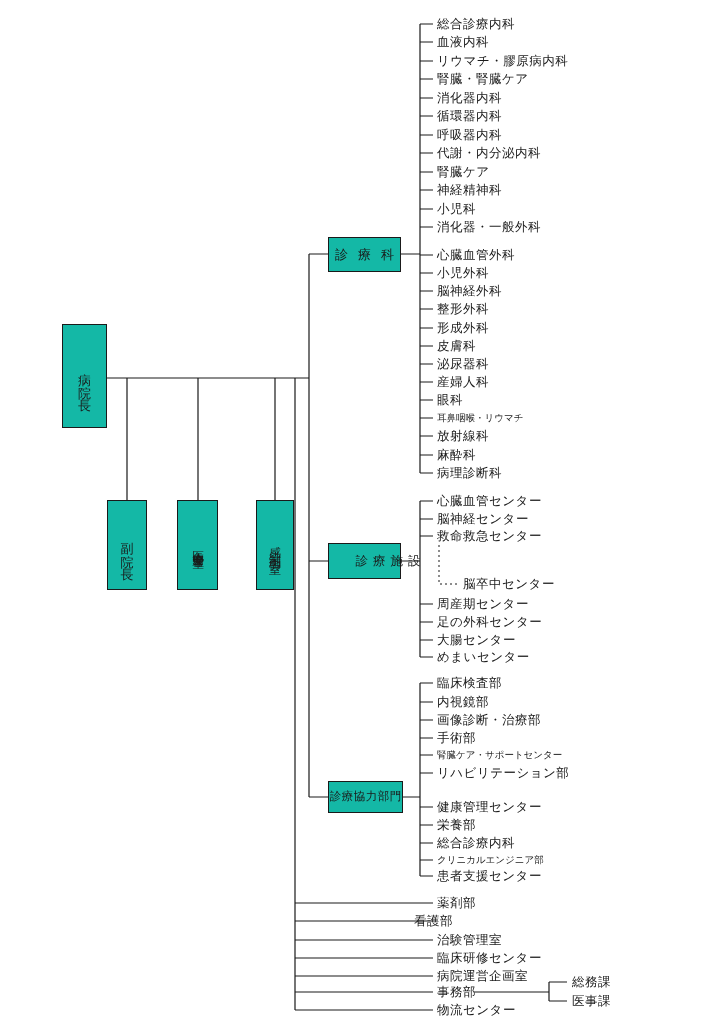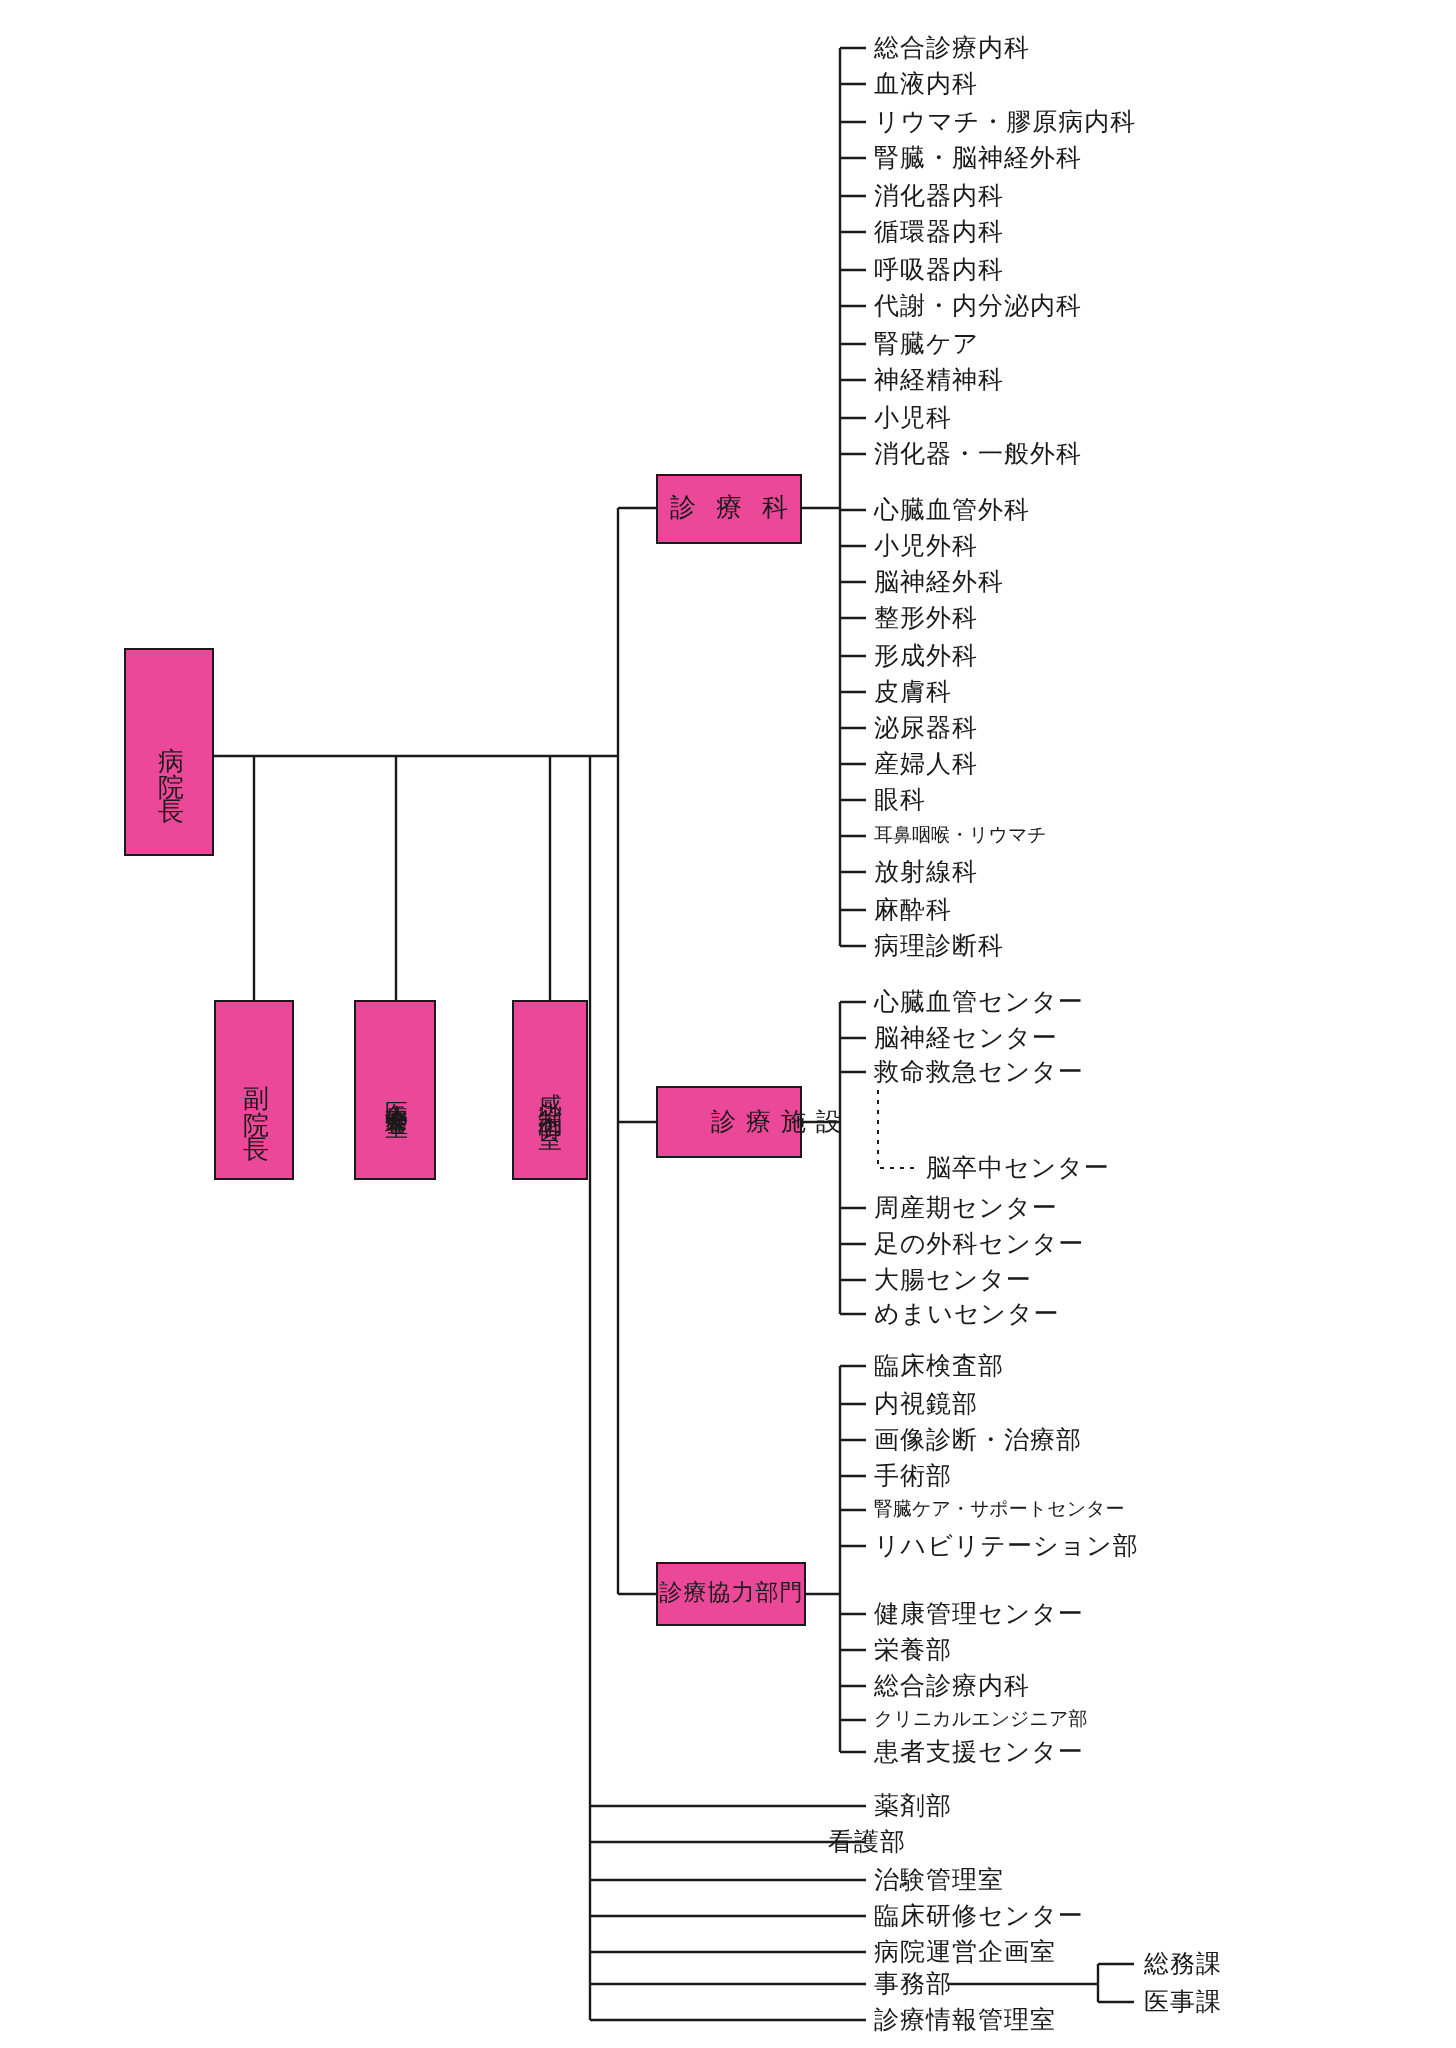--- a/index.html
+++ b/index.html
@@ -9,21 +9,21 @@
     color:#1a1a1a; overflow:hidden;
   }
   svg.lines { position:absolute; left:0; top:0; width:728px; height:1024px; }
   .lbl {
     position:absolute; transform:translateY(-50%);
     font-size:12.5px; line-height:1; white-space:nowrap; color:#1a1a1a;
     letter-spacing:0.5px;
   }
   .lbl.small { font-size:9.5px; letter-spacing:0; }
   .box {
-    position:absolute; border:1.5px solid #1a1a1a; background:#ec4899;
+    position:absolute; border:1.5px solid #1a1a1a; background:#14b8a6;
     display:flex; align-items:center; justify-content:center; box-sizing:border-box;
   }
   .box.h span { font-size:13px; line-height:1; white-space:nowrap; }
   .box.h.sp3 span { letter-spacing:10px; margin-right:-10px; }
   .box.h.sp4 span { letter-spacing:5px; margin-right:-5px; font-size:12.5px;margin-left:47px; }
   .box.h.sp6 span { letter-spacing:0.5px; margin-right:-0.5px; font-size:11.5px; }
   .box.v span {
     writing-mode:vertical-rl; text-orientation:upright;
     font-size:13px; line-height:1;
   }
@@ -69,21 +69,21 @@
   <div class="box h sp4" style="left:328px;top:543px;width:73px;height:36px">
     <span>診療施設</span>
   </div>
   <div class="box h sp6" style="left:328px;top:781px;width:75px;height:32px">
     <span>診療協力部門</span>
   </div>
 
   <div class="lbl" style="left:437px;top:24px">総合診療内科</div>
   <div class="lbl" style="left:437px;top:42px">血液内科</div>
   <div class="lbl" style="left:437px;top:61px">リウマチ・膠原病内科</div>
-  <div class="lbl" style="left:437px;top:79px">腎臓・脳神経外科</div>
+  <div class="lbl" style="left:437px;top:79px">腎臓・腎臓ケア</div>
   <div class="lbl" style="left:437px;top:98px">消化器内科</div>
   <div class="lbl" style="left:437px;top:116px">循環器内科</div>
   <div class="lbl" style="left:437px;top:135px">呼吸器内科</div>
   <div class="lbl" style="left:437px;top:153px">代謝・内分泌内科</div>
   <div class="lbl" style="left:437px;top:172px">腎臓ケア</div>
   <div class="lbl" style="left:437px;top:190px">神経精神科</div>
   <div class="lbl" style="left:437px;top:209px">小児科</div>
   <div class="lbl" style="left:437px;top:227px">消化器・一般外科</div>
   <div class="lbl" style="left:437px;top:255px">心臓血管外科</div>
   <div class="lbl" style="left:437px;top:273px">小児外科</div>
@@ -119,18 +119,18 @@
   <div class="lbl" style="left:437px;top:843px">総合診療内科</div>
   <div class="lbl small" style="left:437px;top:860px">クリニカルエンジニア部</div>
   <div class="lbl" style="left:437px;top:876px">患者支援センター</div>
 
   <div class="lbl" style="left:437px;top:903px">薬剤部</div>
   <div class="lbl" style="left:414px;top:921px">看護部</div>
   <div class="lbl" style="left:437px;top:940px">治験管理室</div>
   <div class="lbl" style="left:437px;top:958px">臨床研修センター</div>
   <div class="lbl" style="left:437px;top:976px">病院運営企画室</div>
   <div class="lbl" style="left:437px;top:992px">事務部</div>
-  <div class="lbl" style="left:437px;top:1010px">診療情報管理室</div>
+  <div class="lbl" style="left:437px;top:1010px">物流センター</div>
 
   <div class="lbl" style="left:572px;top:982px">総務課</div>
   <div class="lbl" style="left:572px;top:1001px">医事課</div>
 
 </div>
 
 </body></html>

